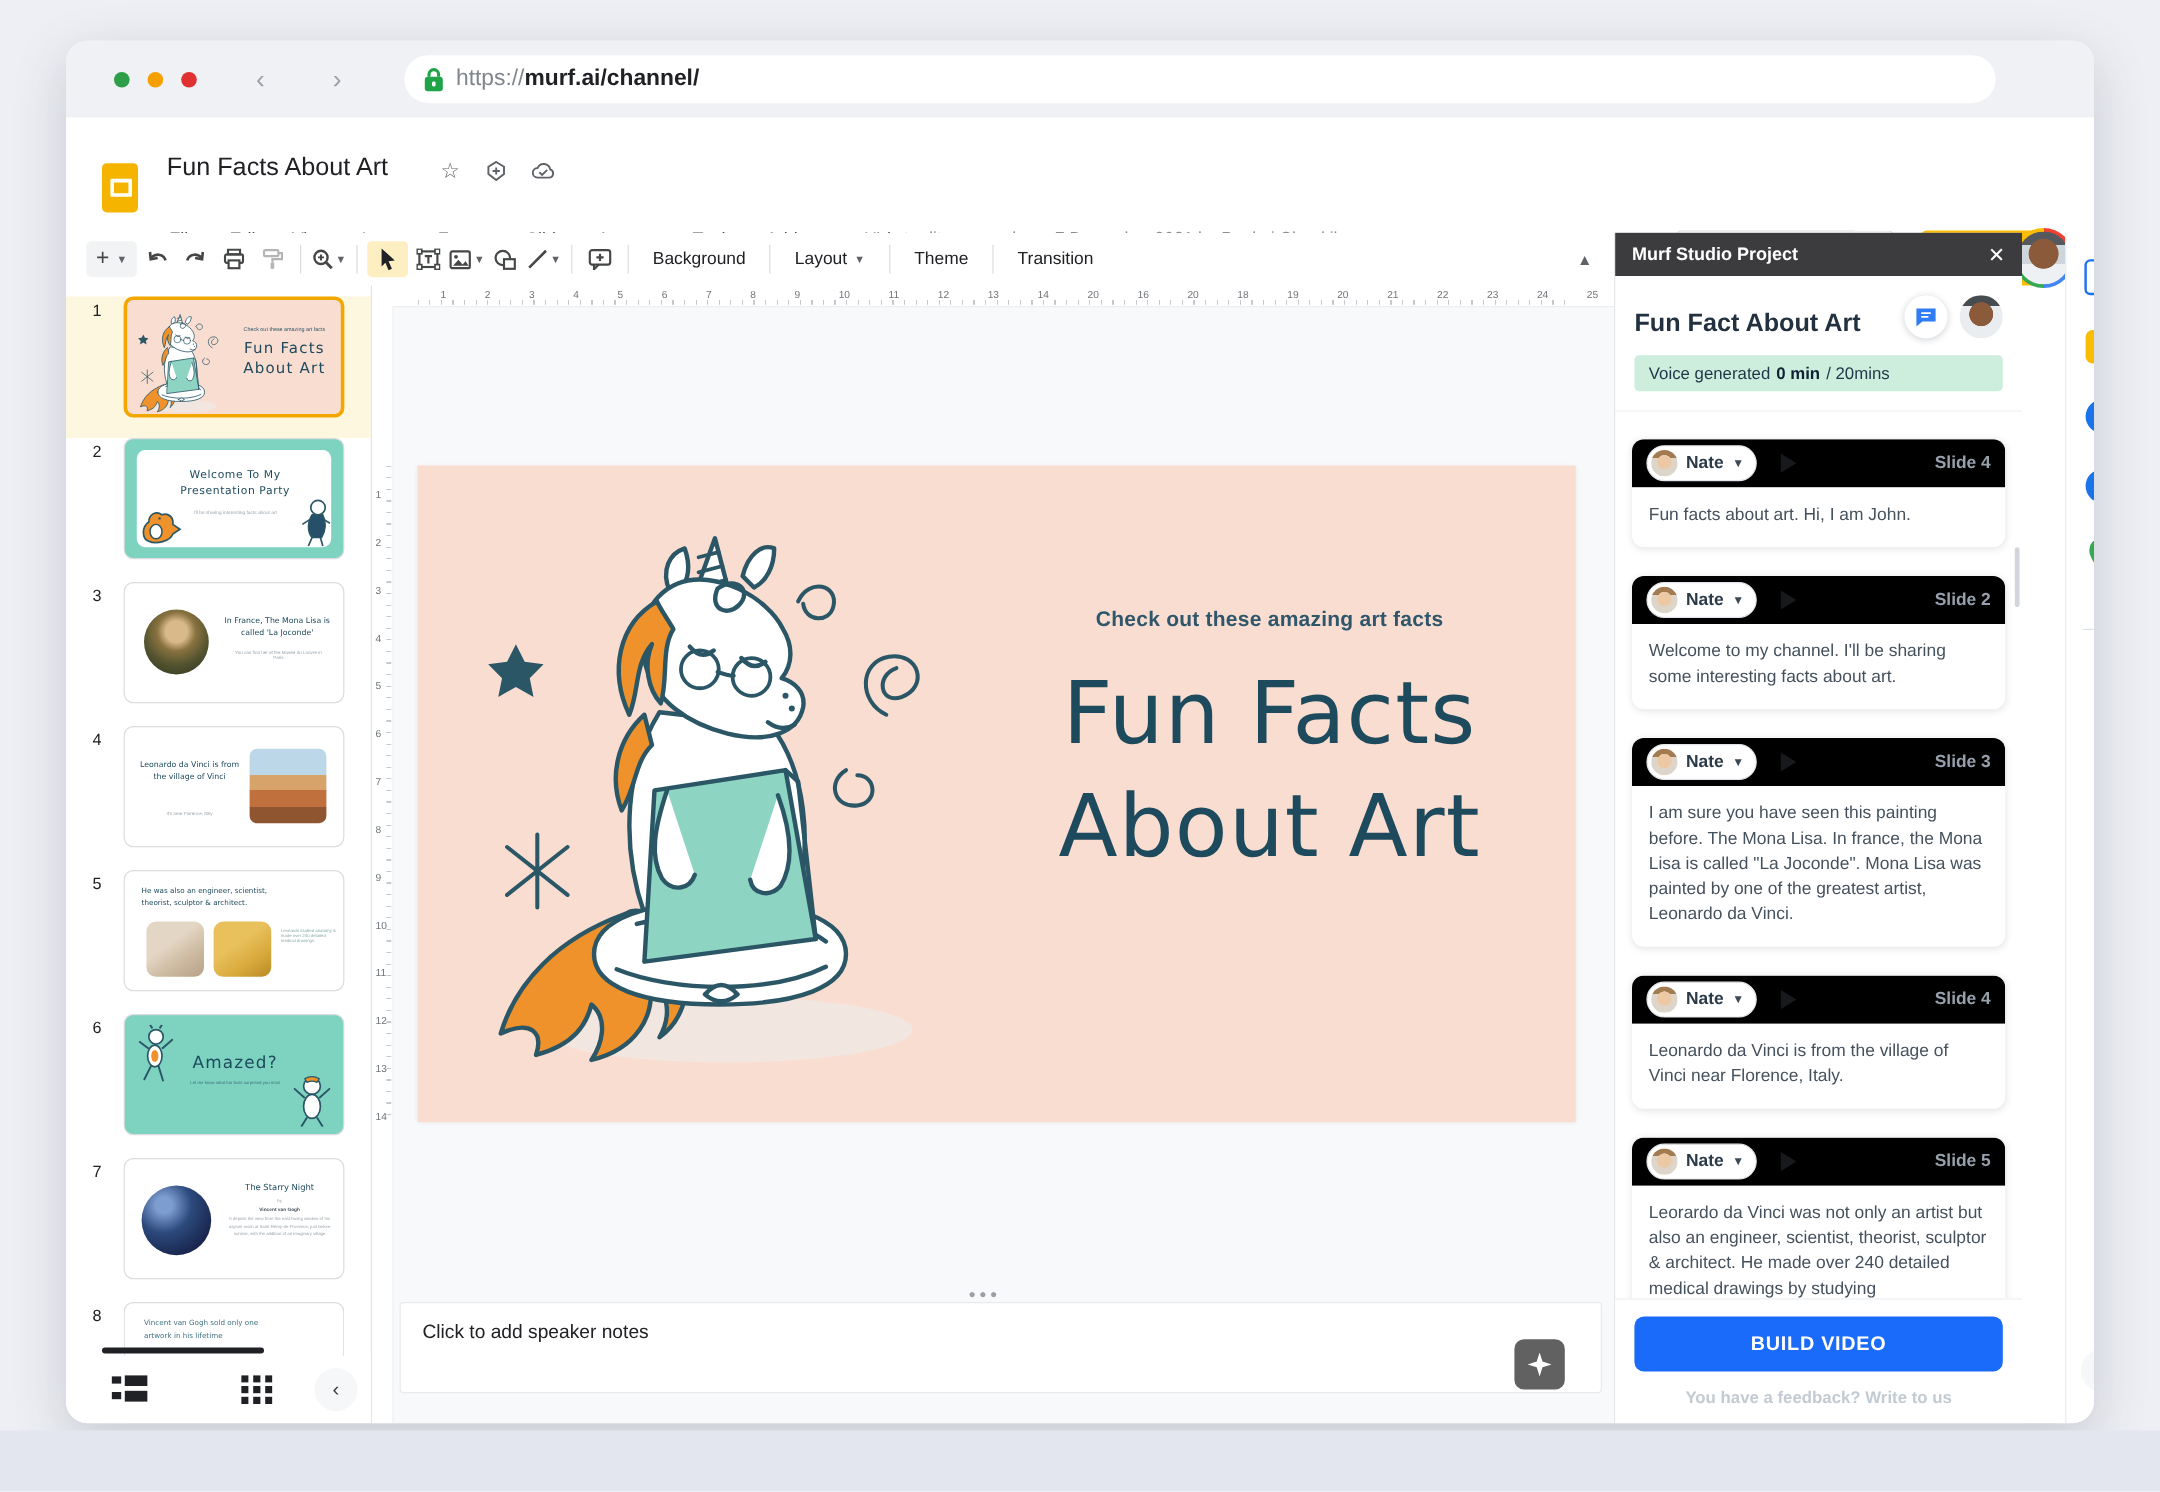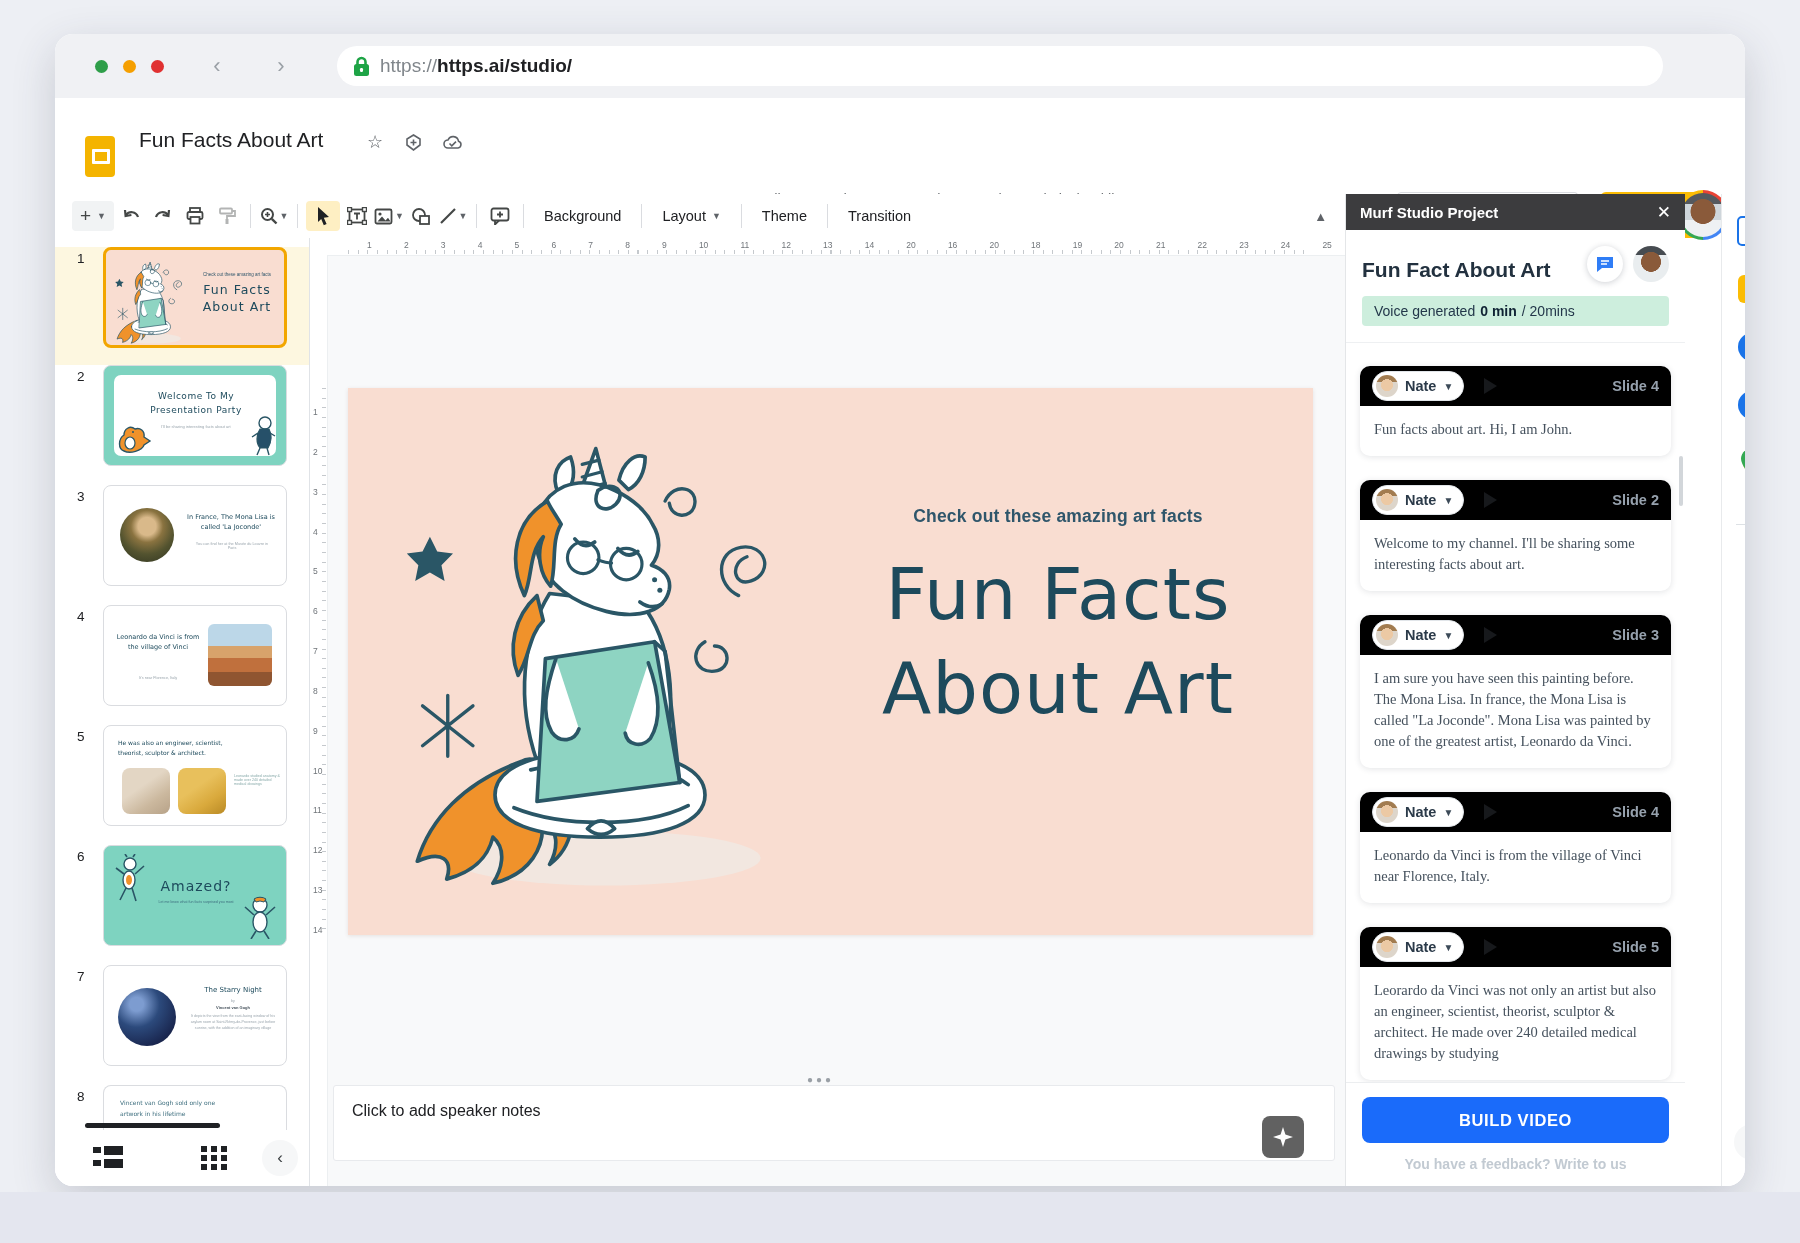--- a/index.html
+++ b/index.html
@@ -94,21 +94,21 @@
   .murf-div{margin-top:16px;border-top:1px solid #eef0f2;}
   .cards{position:absolute;top:158px;left:0;right:0;bottom:104px;overflow:hidden;padding:14px 14px 0 14px;}
   .card{border-radius:10px;background:#fff;box-shadow:0 1px 6px rgba(35,45,60,.13);margin-bottom:24px;overflow:hidden;}
   .card-head{height:40px;background:#000000;display:flex;align-items:center;padding:0 12px;}
   .nate-pill{height:28px;background:#fff;border:1px solid #e1e5e9;border-radius:16px;display:flex;align-items:center;gap:7px;padding:0 10px 0 3px;}
   .nate-av{width:22px;height:22px;border-radius:50%;background:radial-gradient(circle at 50% 46%,#ecc9a4 0 36%,rgba(0,0,0,0) 38%),linear-gradient(180deg,#a27c50 0 30%,#ddd5ca 30% 100%);}
   .nate-name{font-size:14.5px;font-weight:600;color:#2b3a49;}
   .nate-caret{font-size:10px;color:#3c4a58;}
   .play-tri{margin-left:20px;width:0;height:0;border-left:13px solid #17191c;border-top:8px solid transparent;border-bottom:8px solid transparent;}
   .slide-label{margin-left:auto;font-weight:700;color:#96a1ad;font-size:14.5px;}
-  .card-body{padding:13px 14px 16px 14px;font-size:14.5px;line-height:1.45;color:#45515d;font-family:Liberation Serif, serif;}
+  .card-body{padding:13px 14px 16px 14px;font-size:14.5px;line-height:1.45;color:#45515d;}
   .murf-scroll{position:absolute;right:2px;top:262px;width:4px;height:50px;background:#d2d6da;border-radius:2px;}
   .build-area{position:absolute;left:0;right:0;bottom:0;height:104px;background:#fff;border-top:1px solid #eceef0;padding:14px 16px;box-sizing:border-box;}
   .build-btn{height:46px;background:#1a6bfa;border-radius:8px;color:#fff;font-weight:700;font-size:16.5px;letter-spacing:.6px;display:flex;align-items:center;justify-content:center;}
   .feedback{margin-top:13px;text-align:center;color:#c2cad2;font-weight:600;font-size:14px;}
 
   
   .rail{position:absolute;top:160px;left:1666px;width:60px;height:992px;background:#fff;border-left:1px solid #e8eaec;box-sizing:border-box;}
   .rail-ico{position:absolute;left:15px;width:30px;height:30px;display:flex;align-items:center;justify-content:center;}
   .cal{background:#fff;border:2px solid #1a73e8;border-radius:5px;color:#1a73e8;font-size:12px;font-weight:700;width:26px;height:26px;}
   .keep{background:#fbbc04;border-radius:6px;width:28px;height:28px;position:relative;}
@@ -172,21 +172,21 @@
     <div class="tl o"></div>
     <div class="tl r"></div>
     <div class="navbtn back">‹</div>
     <div class="navbtn fwd">›</div>
     <div class="urlbar">
       <svg width="17" height="21" viewBox="0 0 17 21">
           <rect x="1" y="8" width="15" height="12" rx="2.5" fill="#1ea446"></rect>
           <path d="M4.5,8 V6 a4,4 0 0 1 8,0 V8" fill="none" stroke="#1ea446" stroke-width="2.6"></path>
           <rect x="7" y="12" width="3" height="4" rx="1.2" fill="#fff"></rect>
         </svg>
-      <div class="url"><span class="scheme">https://</span><span class="host">https.ai/studio/</span></div>
+      <div class="url"><span class="scheme">https://</span><span class="host">murf.ai/channel/</span></div>
     </div>
   </div>
 
   <div class="appbar">
     <div class="slides-icon"></div>
     <div class="doc-title">Fun Facts About Art</div>
     <div class="title-ico" style="left:312px;font-size:18px;">☆</div>
     <div class="title-ico" style="left:350px;top:36px;">
       <svg width="17" height="17" viewBox="0 0 17 17">
           <path d="M8.5,1 L15,5 V11 L8.5,16 L2,11 V5 Z" fill="none" stroke="#5f6368" stroke-width="1.6"></path>

